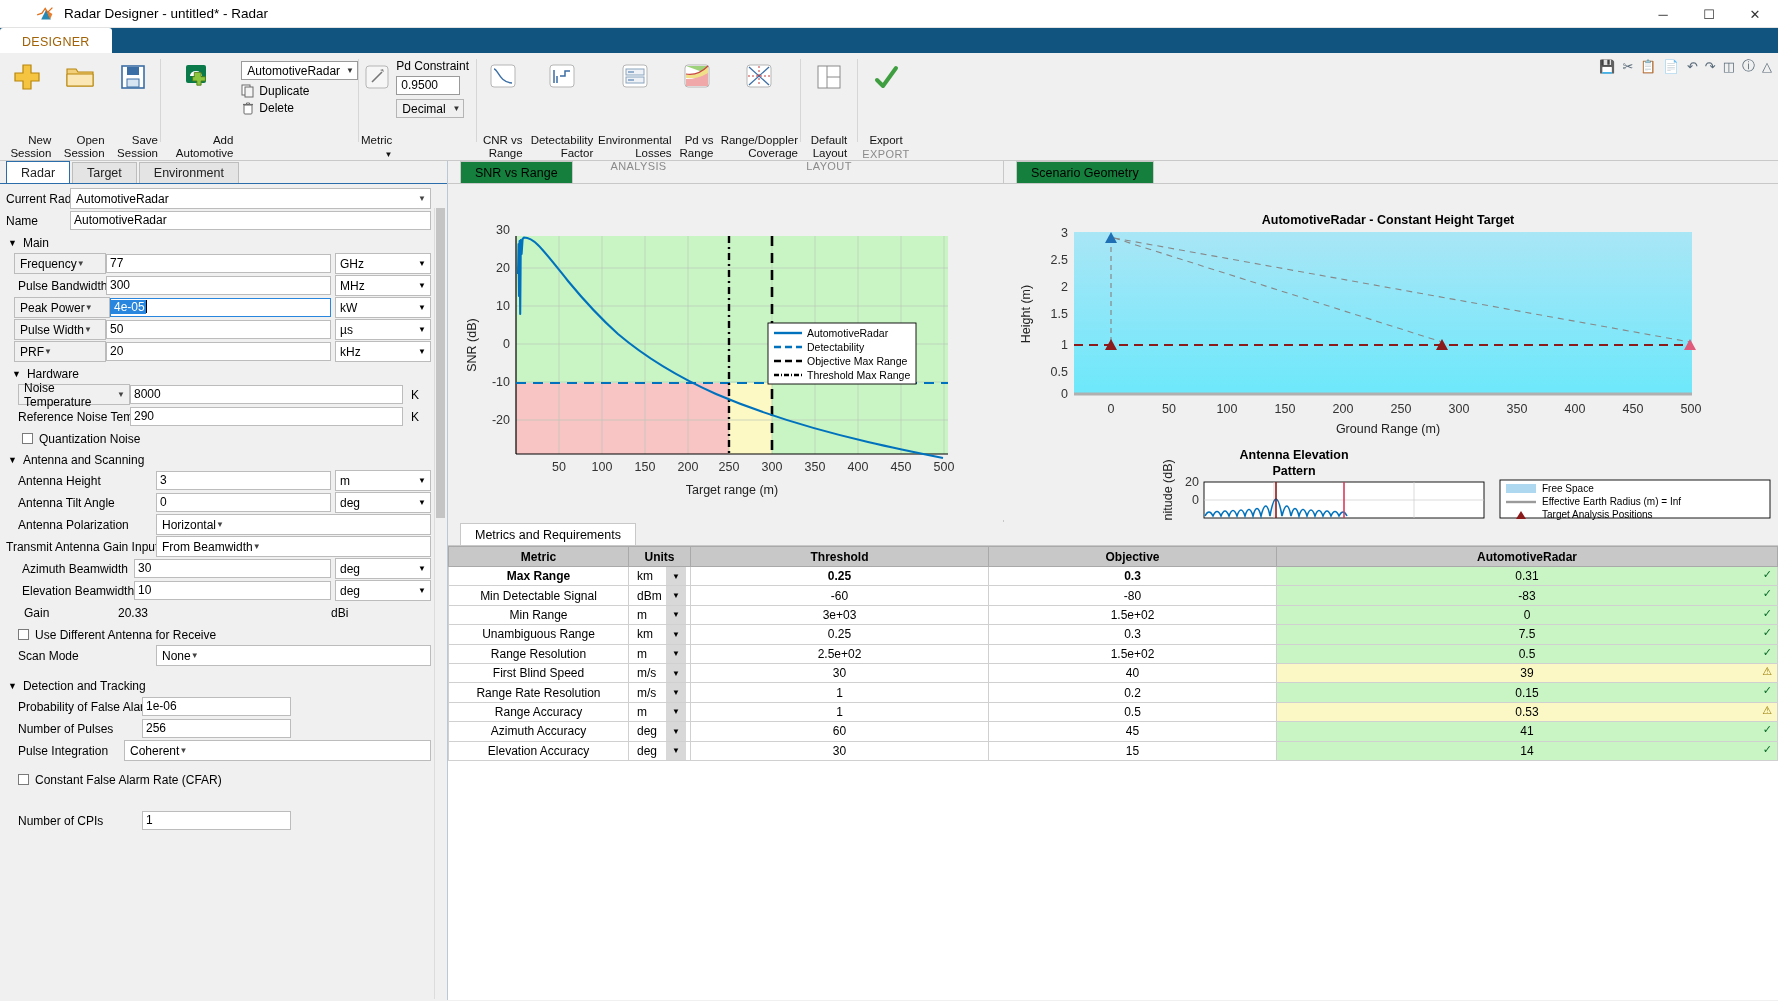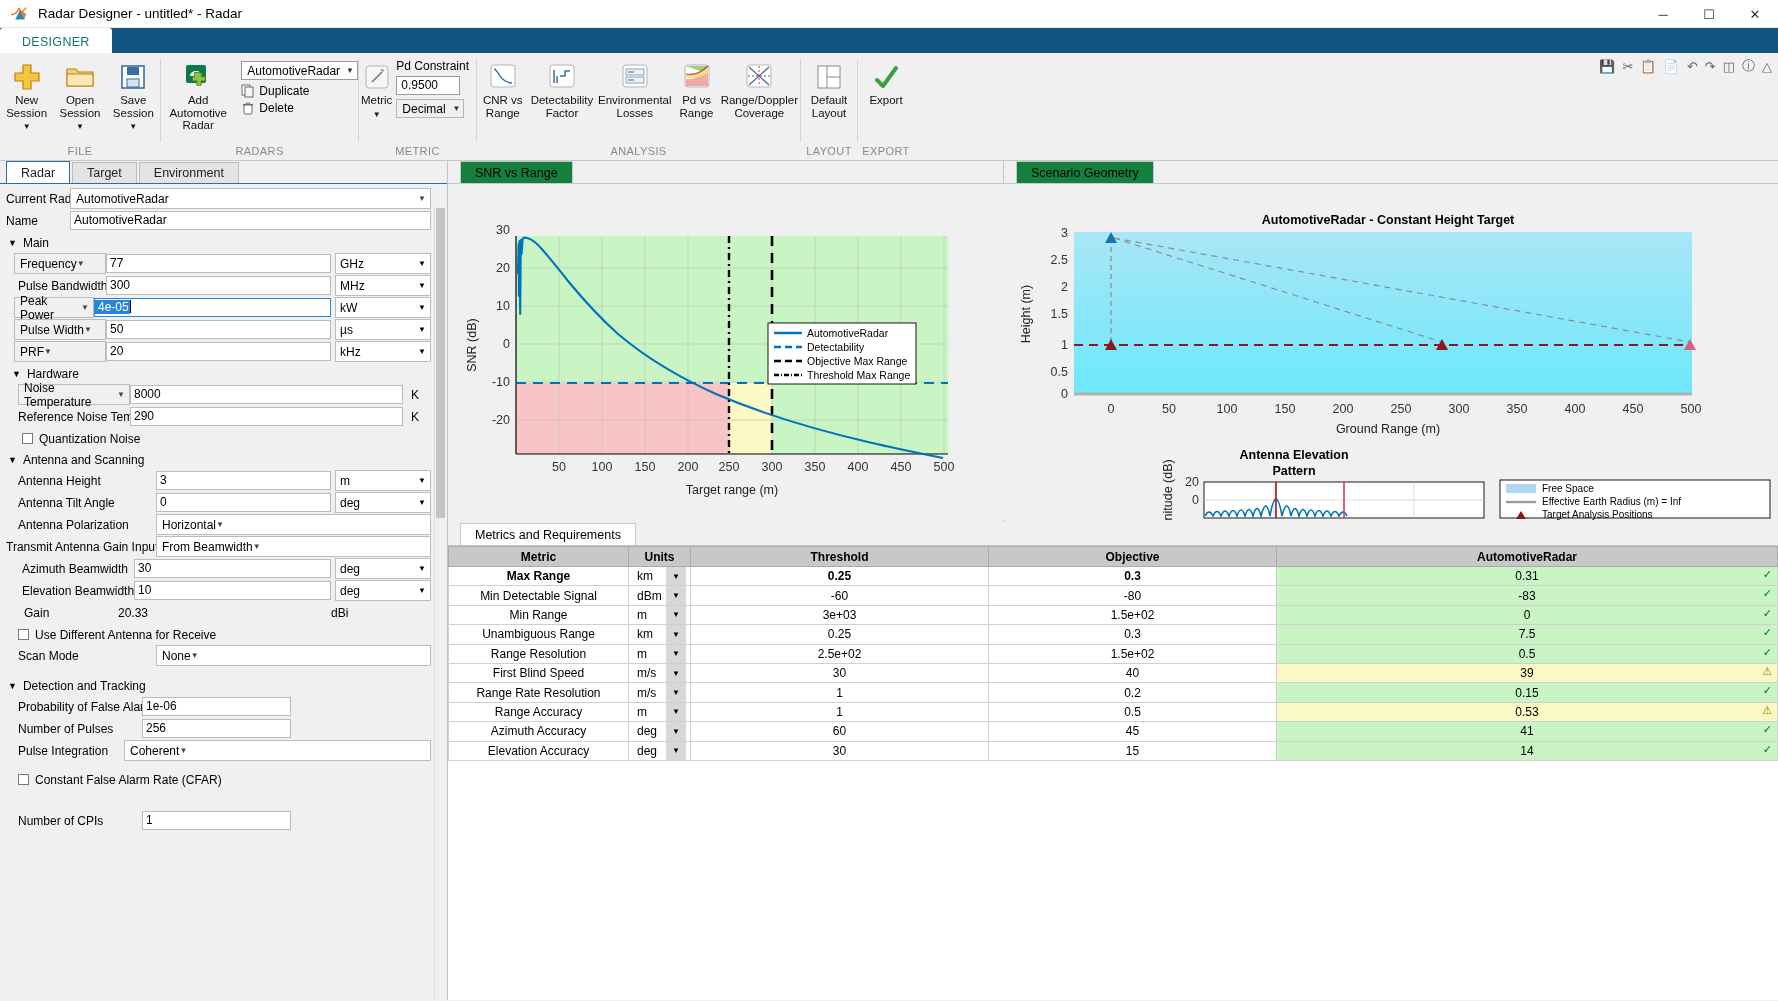--- a/index.html
+++ b/index.html
@@ -9,33 +9,33 @@
     font-family:"Liberation Sans", sans-serif;
     font-size:12px;
     background:#f0f0f0;
     overflow:hidden;
     color:#000;
   }
 
   
   .titlebar{
     height:28px; background:#ffffff; display:flex; align-items:center;
-    border-bottom:1px solid #e3e3e3; position:relative;
+    border-bottom:1px solid #e3e3e3; position:relative;padding-left:26px;
   }
   .tb-logo{ width:20px;height:16px;margin:0 8px 0 10px; flex:none;}
   .tb-title{ font-size:13.5px; color:#000;}
   .tb-btns{ position:absolute; right:0; top:0; height:28px; display:flex;}
   .tb-btn{ width:46px;height:28px;display:flex;align-items:center;justify-content:center;
     font-size:13px; color:#333; }
 
   
   .ribbon-tabrow{ height:25px; background:#0b5394; display:flex; align-items:flex-end;}
   .ribbon-tabrow{ background:#11547f; }
   .rtab{
-    height:25px; padding:0 22px; background:#ffffff; color:#0f766e;
+    height:25px; padding:0 22px; background:#ffffff; color:#a16207;
     display:flex; align-items:center; font-size:12.5px; letter-spacing:.3px;
     border-top-left-radius:3px;border-top-right-radius:3px;
   }
   .rtab .lbl{ padding-top:2px;}
 
   
   .ribbon{
     height:108px; background:#f0f0f0; position:relative;
     border-bottom:1px solid #c9c9c9; display:flex; align-items:stretch;
   }
@@ -45,21 +45,21 @@
     text-align:center; font-size:11px; color:#8a8a8a; height:16px; line-height:14px;
     letter-spacing:.4px;
   }
   .rsep{ width:1px; background:#d6d6d6; margin:6px 0 18px 0;}
   .rbtn{
     width:56px; display:flex; flex-direction:column; align-items:center;
     padding:2px 2px 0; cursor:default;
   }
   .rbtn.wide{ width:74px;}
   .rbtn .ic{ height:34px; display:flex;align-items:center;justify-content:center;}
-  .rbtn .cap{ font-size:11.5px; text-align:center; line-height:12.5px; color:#111;}
+  .rbtn .cap{ font-size:11.5px; text-align:right; line-height:12.5px; color:#111;margin-top:40px;}
   .caret{ font-size:8px; line-height:8px;}
 
   .dd-small{
     display:inline-flex; align-items:center; justify-content:space-between;
     border:1px solid #9a9a9a; background:#fff; height:19px; padding:0 3px 0 5px;
     font-size:12px; min-width:96px;
   }
   .dd-small .cv{ font-size:8px; margin-left:6px; color:#333;}
   .txtbox{
     border:1px solid #9a9a9a; background:#fff; height:19px; line-height:17px;
@@ -450,21 +450,21 @@
       <div class="prow indent">
         <div class="plabel" style="width:92px;padding-left:4px">Pulse Bandwidth</div>
         <div class="pinput">300</div>
         <div class="punit">
           <span>MHz</span>
           <span class="cv" style="font-size:8px">▼</span>
         </div>
       </div>
 
       <div class="prow indent">
-        <div class="pdrop" style="width:80px">
+        <div class="pdrop" style="width:96px">
           <span>Peak Power</span>
           <span class="cv">▼</span>
         </div>
         <div class="pinput sel" style="border-color:#2986de"><span class="selspan">4e-05</span><span class="caretbar"></span></div>
         <div class="punit">
           <span>kW</span>
           <span class="cv" style="font-size:8px">▼</span>
         </div>
       </div>
 

